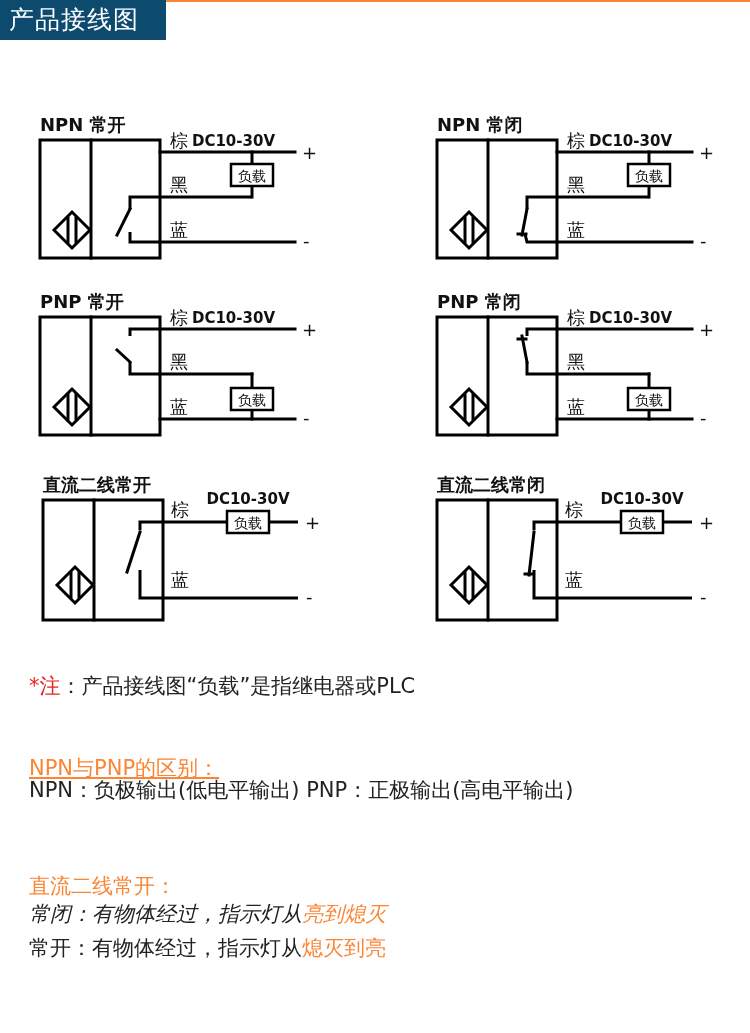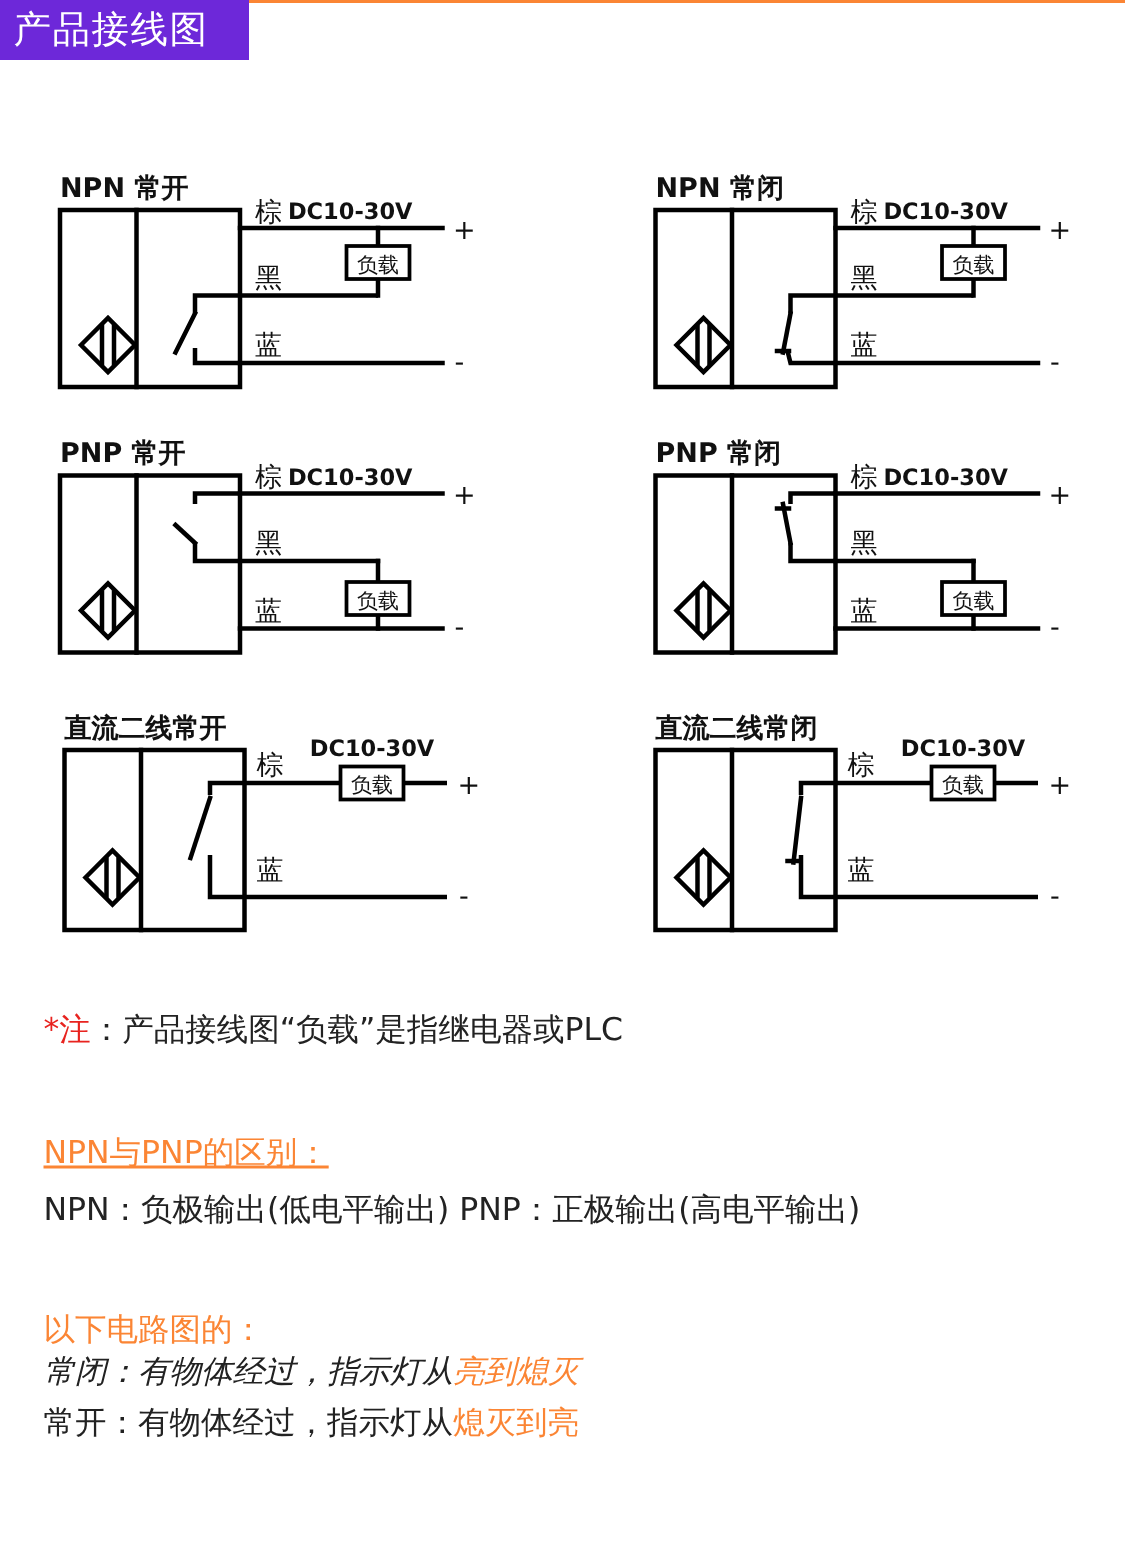--- a/index.html
+++ b/index.html
@@ -1,18 +1,18 @@
 <!DOCTYPE html>
 <html><head>
 <meta charset="utf-8">
 <style>
   html,body{margin:0;padding:0;background:#fff;}
   body{width:750px;height:1033px;position:relative;overflow:hidden;font-family:"DejaVu Sans","Liberation Sans",sans-serif;color:#222;}
   .topbar{position:absolute;left:0;top:0;width:750px;height:2px;background:#fb8534;}
-  .title-tab{position:absolute;left:0;top:0;width:166px;height:40px;background:#6d28d9;}
+  .title-tab{position:absolute;left:0;top:0;width:166px;height:40px;background:#0c4a6e;}
   .title-text{position:absolute;left:9px;top:4px;font-size:25px;color:#fff;letter-spacing:1px;line-height:32px;}
   svg.diagrams{position:absolute;left:0;top:0;}
   .note{position:absolute;left:29px;font-size:21px;line-height:28px;white-space:nowrap;}
   .red{color:#e8231f;}
   .orange{color:#fb8534;}
   .dark{color:#222;}
 </style>
 </head>
 <body>
 
@@ -151,21 +151,21 @@
       <line x1="534" y1="532" x2="529" y2="575" stroke="#000" stroke-width="3" stroke-linecap="square"></line>
       <line x1="525" y1="574" x2="533" y2="574" stroke="#000" stroke-width="3" stroke-linecap="square"></line>
     </g>
   </svg>
 
 <div class="note" style="top:672px;">
   <span class="red">*注</span><span class="dark">：产品接线图“负载”是指继电器或PLC</span>
 </div>
 
 <div class="note orange" style="top:754px;text-decoration:underline;">NPN与PNP的区别：</div>
-<div class="note dark" style="top:792px;">NPN：负极输出(低电平输出)  PNP：正极输出(高电平输出)</div>
+<div class="note dark" style="top:776px;">NPN：负极输出(低电平输出)  PNP：正极输出(高电平输出)</div>
 
-<div class="note orange" style="top:872px;">以下电路图的：</div>
+<div class="note orange" style="top:872px;">直流二线常开：</div>
 <div class="note dark" style="top:934px;">
   <span>常开：有物体经过，指示灯从</span><span class="orange">熄灭到亮</span>
 </div>
 <div class="note dark" style="top:900px;font-style:italic;">
   <span>常闭：有物体经过，指示灯从</span><span class="orange">亮到熄灭</span>
 </div>
 
 </body></html>

